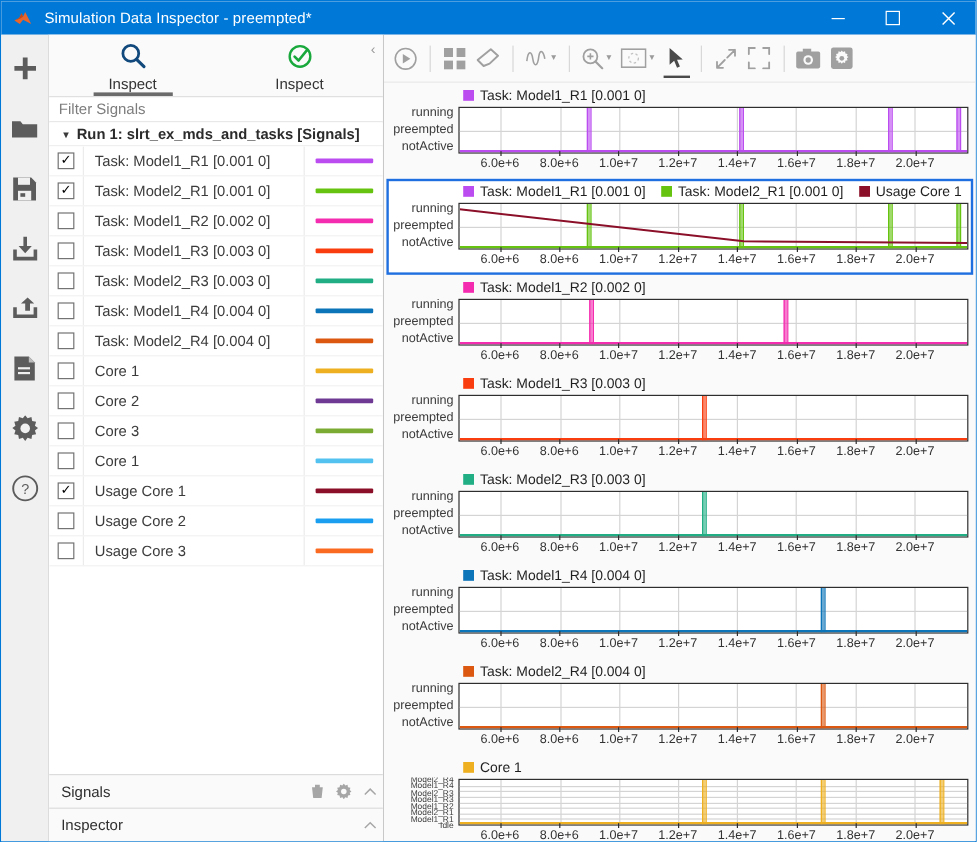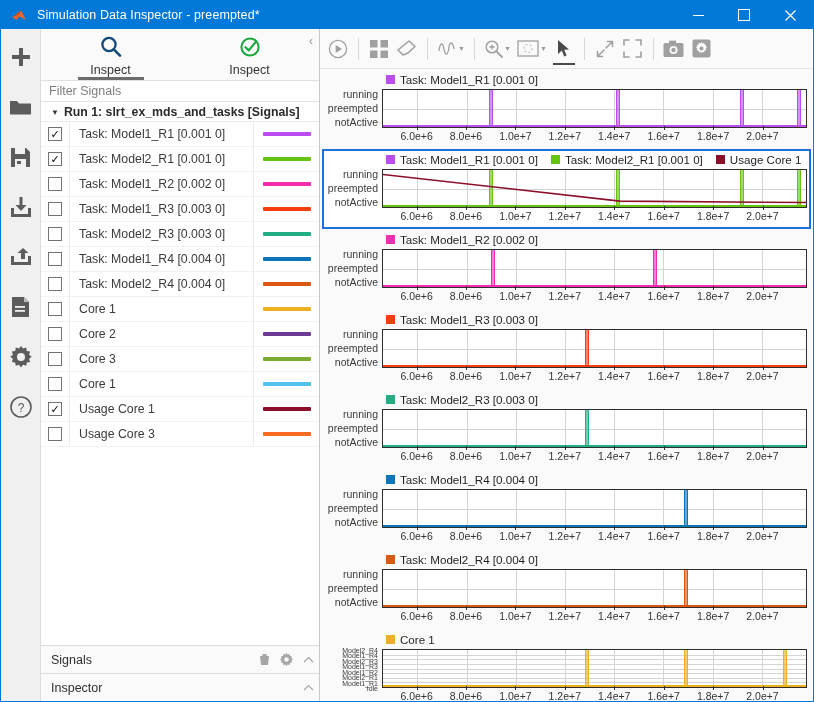--- a/index.html
+++ b/index.html
@@ -534,20 +534,31 @@
           </div>
           <div class="sigrow">
             <div class="cell-check">
               <div class="chk">✓</div>
             </div>
             <div class="cell-name">
               <span>Usage Core 1</span>
             </div>
             <div class="cell-line">
               <div class="swatch" style="background:#8b0f28"></div>
+            </div>
+          </div>
+          <div class="sigrow">
+            <div class="cell-check">
+              <div class="chk"></div>
+            </div>
+            <div class="cell-name">
+              <span>Usage Core 2</span>
+            </div>
+            <div class="cell-line">
+              <div class="swatch" style="background:#1a9ff0"></div>
             </div>
           </div>
           <div class="sigrow">
             <div class="cell-check">
               <div class="chk"></div>
             </div>
             <div class="cell-name">
               <span>Usage Core 3</span>
             </div>
             <div class="cell-line">

